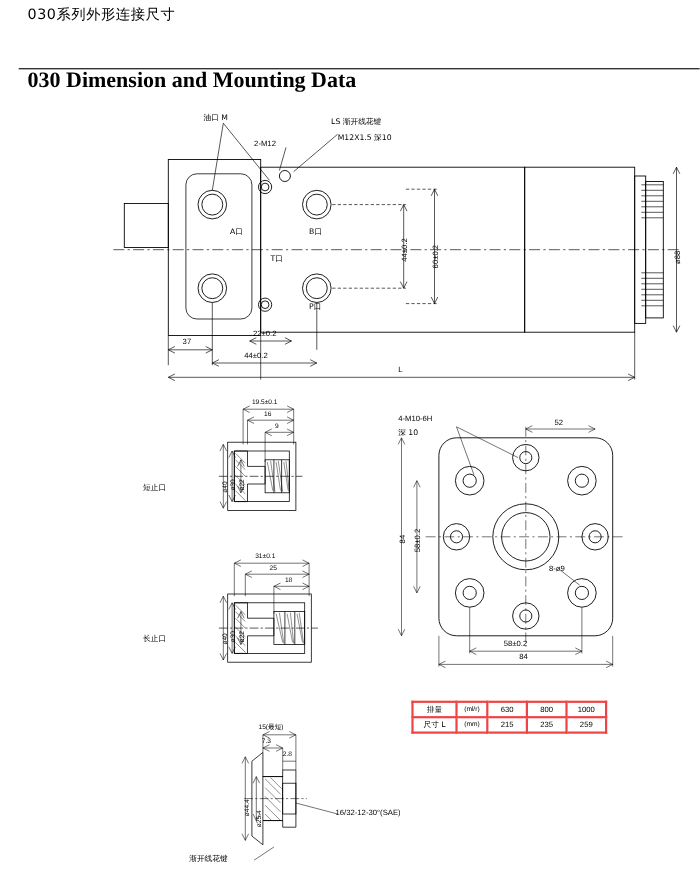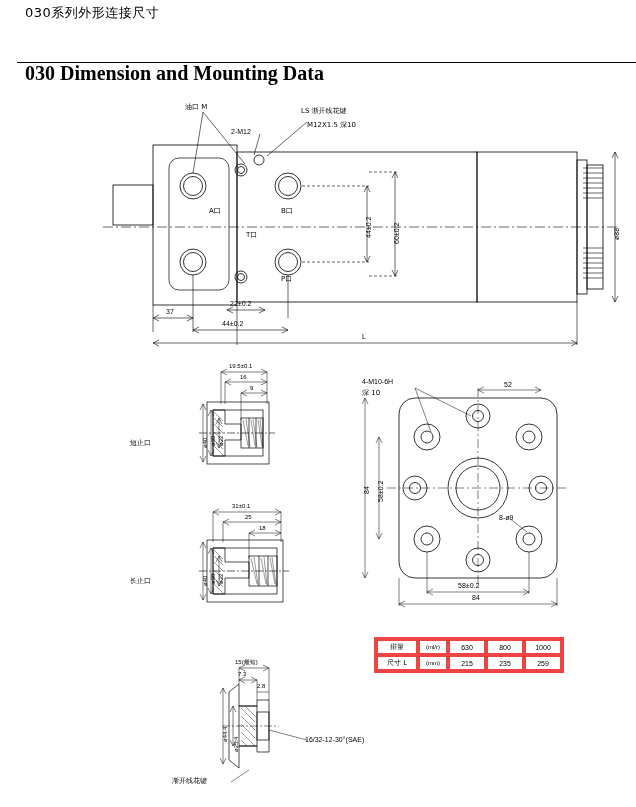--- a/index.html
+++ b/index.html
@@ -5,21 +5,21 @@
   html,body{margin:0;padding:0;background:#fff;}
   body{width:636px;height:807px;position:relative;font-family:"Liberation Sans",sans-serif;color:#000;overflow:hidden;}
   .page{position:absolute;left:17px;top:0;width:636px;height:807px;}
   .t{position:absolute;white-space:nowrap;font-size:7px;line-height:1;}
   .t.cn{font-family:"DejaVu Sans",sans-serif;}
   .ttl1{position:absolute;left:8px;top:4px;font-size:13px;font-family:"DejaVu Sans",sans-serif;letter-spacing:.5px;}
   .ttl2{position:absolute;left:8px;top:26px;font-size:20px;font-weight:bold;font-family:"Liberation Serif",serif;margin-top:36px;}
   .hr{position:absolute;left:0;top:62px;width:636px;height:1px;background:#000;}
   svg{position:absolute;left:0;top:0;}
   .tbl{position:absolute;left:357px;top:637px;border-collapse:collapse;font-size:7px;}
-  .tbl td{border:4px solid #ef4444;padding:1px 0;text-align:center;height:9px;}
+  .tbl td{border:2px solid #ef4444;padding:1px 0;text-align:center;height:9px;}
   .tbl td.lbl{width:38px;font-family:"DejaVu Sans",sans-serif;}
   .tbl td.unit{width:26px;font-size:6px;}
   .tbl td.v{width:34px;}
   .rot{transform-origin:0 0;}
 </style>
 </head>
 <body>
 
 <div class="page">
 

